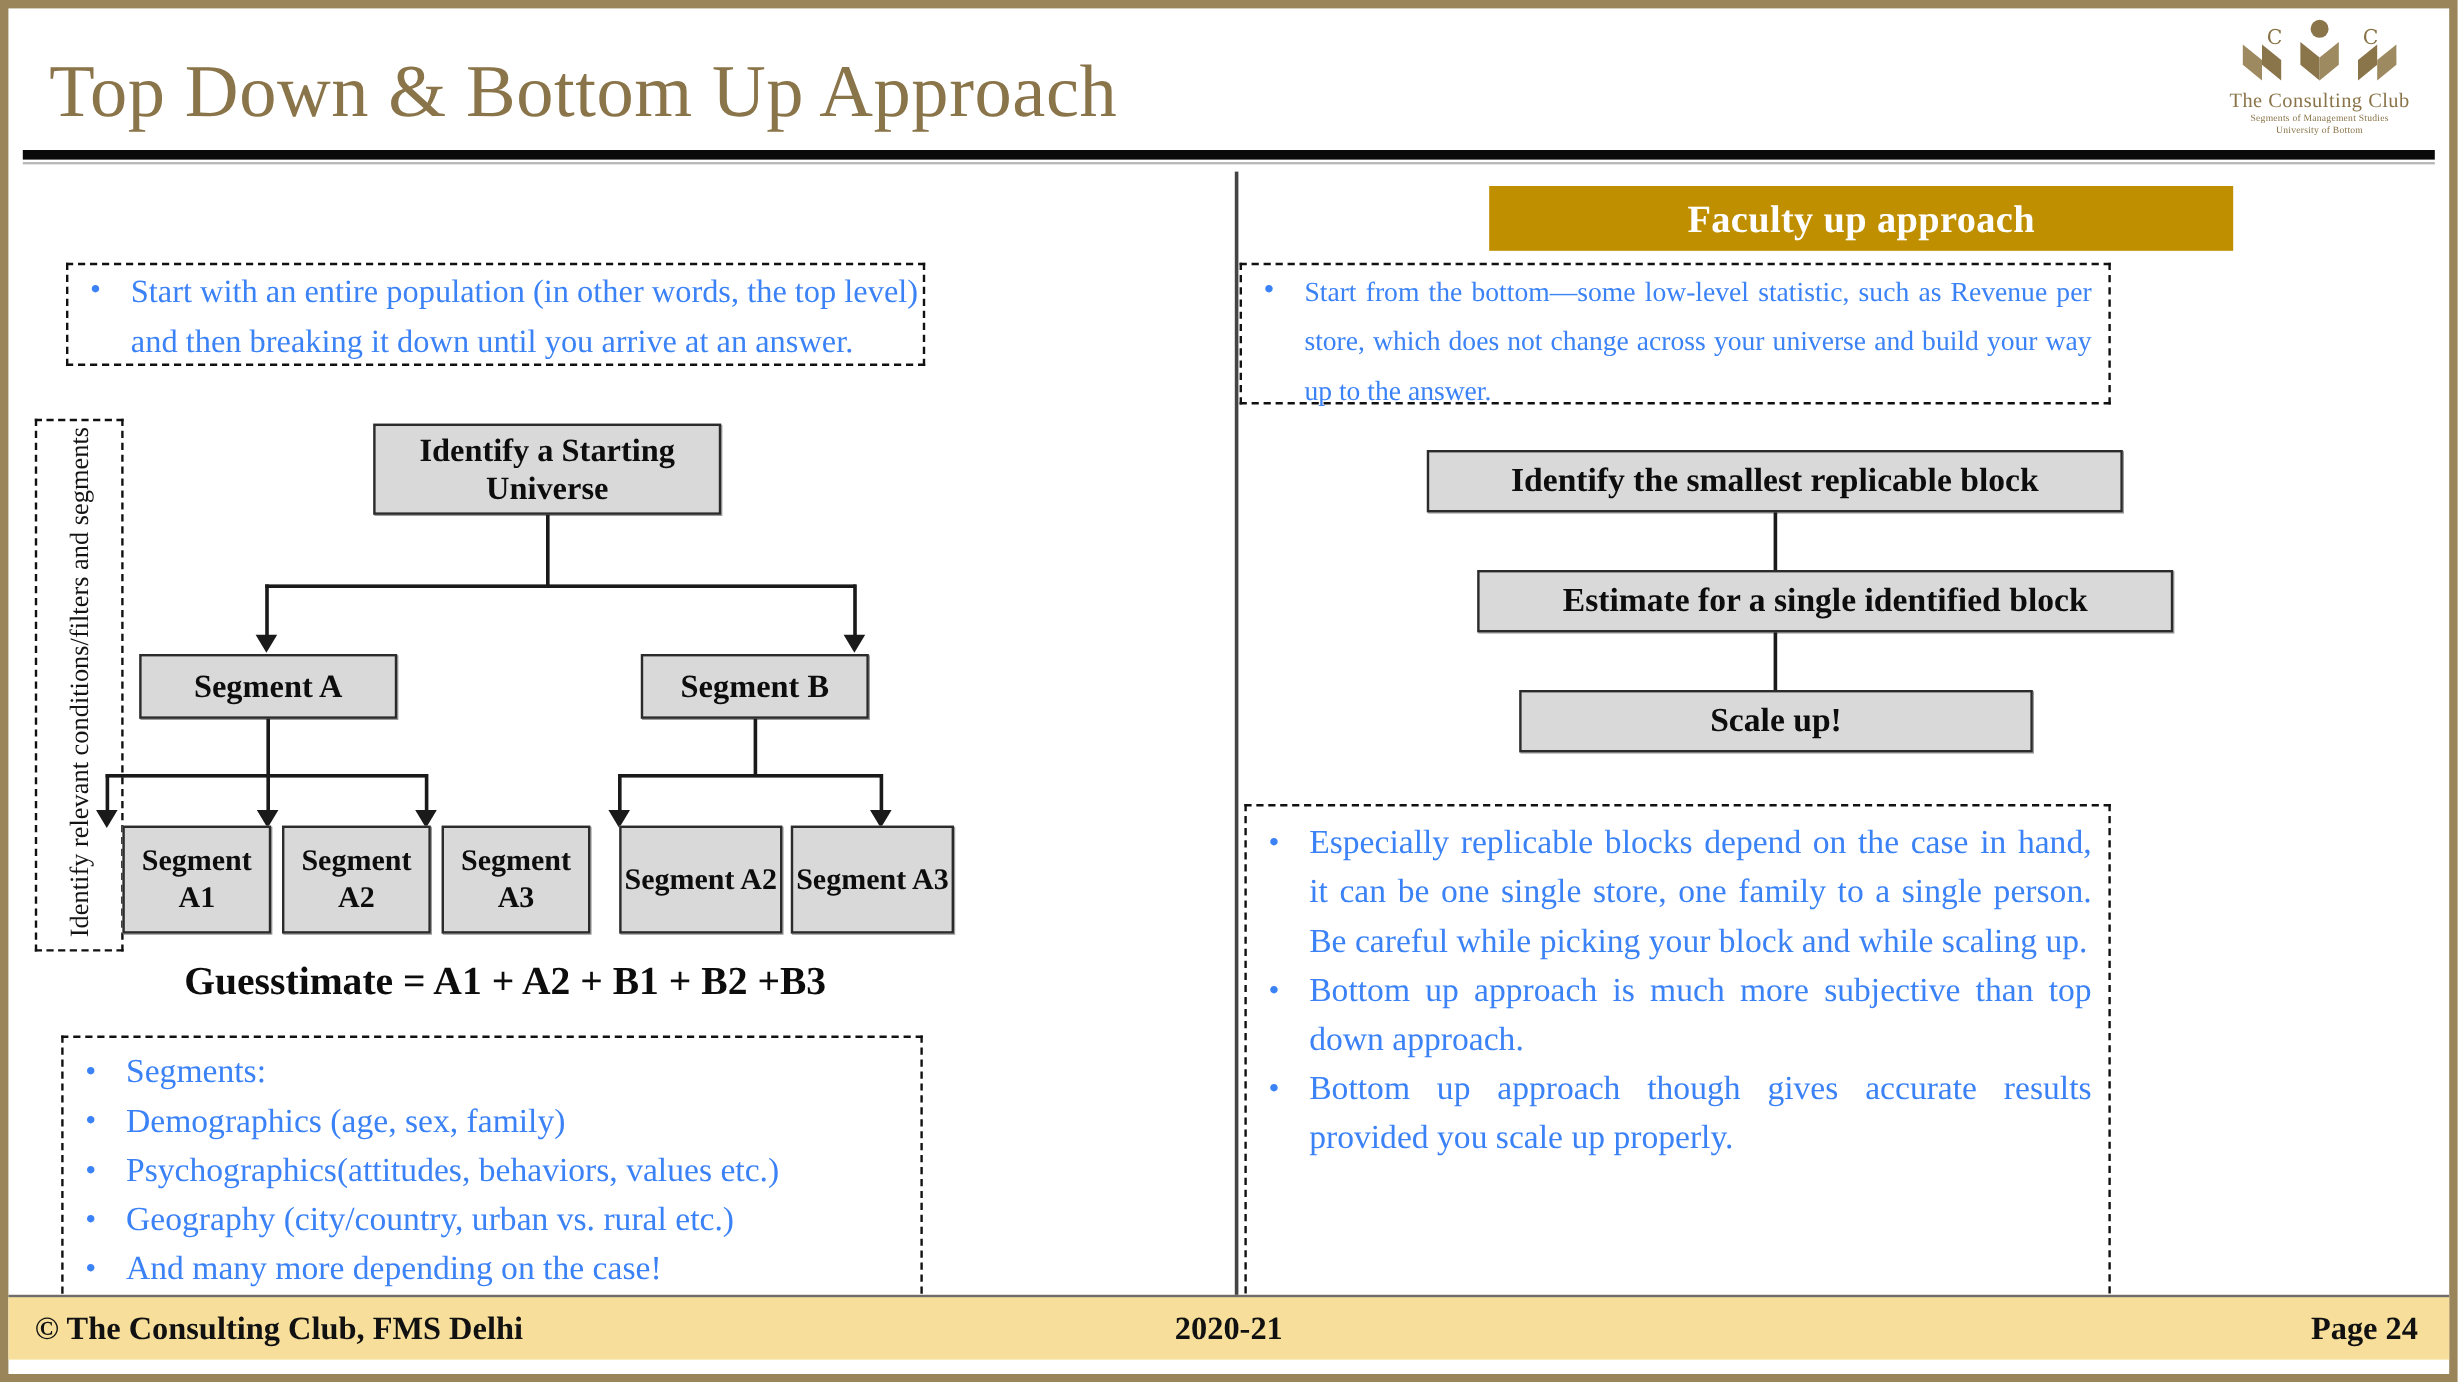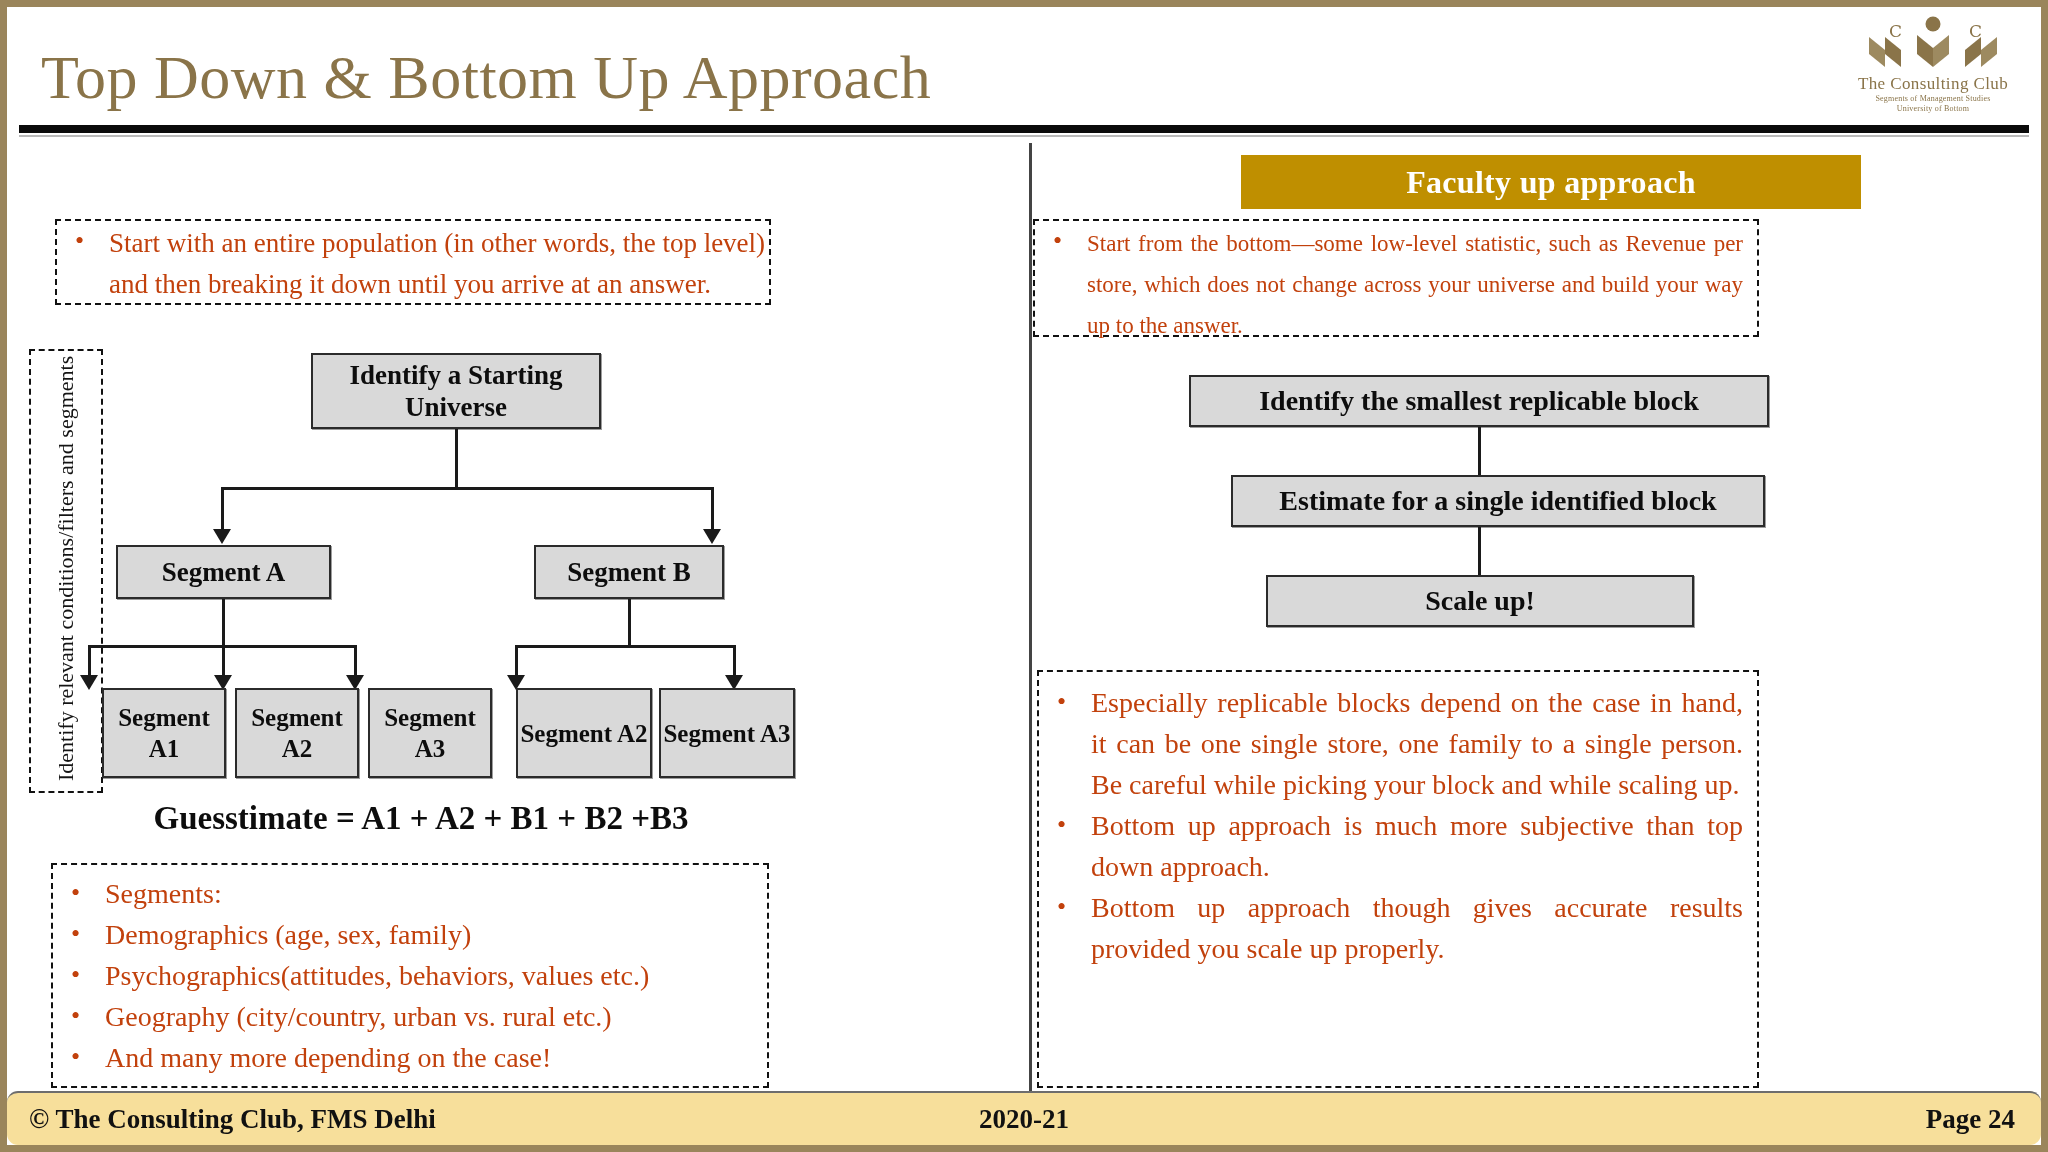--- a/index.html
+++ b/index.html
@@ -34,21 +34,21 @@
   .bar{height:54px;line-height:54px;text-align:center;color:#ffffff;
        font-weight:bold;font-size:32px;background:#BF8F00;letter-spacing:.3px;}
   .bar-left{position:absolute;left:150px;top:10px;width:620px;}
   .bar-right{position:absolute;left:200px;top:10px;width:620px;}
 
   .dashbox{position:absolute;border:2px dashed #111;box-sizing:border-box;
            background:#ffffff;}
 
   ul.bl{list-style:none;margin:0;padding:0;}
   ul.bl li{position:relative;padding-left:52px;font-size:28px;line-height:41px;
-           color:#c2410c;margin:0;}
+           color:#3b82f6;margin:0;}
   ul.bl li::before{content:"\2022";position:absolute;left:18px;top:-1px;font-size:26px;}
   ul.bl.just li{text-align:justify;}
 
   
   .gbox{position:absolute;background:#D9D9D9;border:2px solid #2b2b2b;
         box-sizing:border-box;display:flex;align-items:center;justify-content:center;
         text-align:center;font-weight:bold;color:#0d0d0d;
         box-shadow:1px 1px 0 #9d9d9d;}
 
   .vline{position:absolute;background:#1a1a1a;width:3px;}
@@ -59,22 +59,22 @@
   
   .rot-wrap{position:absolute;border:2px dashed #111;box-sizing:border-box;}
   .rot-inner{position:absolute;left:50%;top:50%;transform:translate(-50%,-50%) rotate(-90deg);
              white-space:nowrap;font-size:22px;line-height:26px;color:#141414;
              text-align:center;width:420px;}
 
   .formula{position:absolute;left:14px;top:795px;width:990px;text-align:center;
            font-size:33px;font-weight:bold;color:#0d0d0d;}
 
   
-  .footer{position:absolute;left:0;right:0;bottom:0;height:52px;background:#F7DF9B;
-          border-top:2px solid #6d6d6d;border-radius:11px;}
+  .footer{position:absolute;left:0;right:0;bottom:12px;height:52px;background:#F7DF9B;
+          border-top:2px solid #6d6d6d;}
   .footer .f{position:absolute;top:0;height:52px;line-height:52px;font-weight:bold;
              font-size:27px;color:#111;}
   .f-left{left:22px;}
   .f-mid{left:0;right:0;text-align:center;}
   .f-right{right:26px;}
 </style>
 </head>
 <body>
 
 <div class="slide">
@@ -192,21 +192,21 @@
       <ul class="bl just">
         <li style="font-size:23px;line-height:41px;padding-top:2px;padding-right:14px;">Start from the bottom—some low-level statistic, such as Revenue per store, which does not change across your universe and build your way up to the answer.</li>
       </ul>
     </div>
 
     <div class="gbox" style="left:148px;top:230px;width:580px;height:52px;font-size:28px;">
       <span>Identify the smallest replicable block</span>
     </div>
     <div class="vline" style="left:437px;top:282px;height:50px;"></div>
 
-    <div class="gbox" style="left:190px;top:330px;width:534px;height:52px;font-size:28px;">
+    <div class="gbox" style="left:190px;top:330px;width:580px;height:52px;font-size:28px;">
       <span>Estimate for a single identified block</span>
     </div>
     <div class="vline" style="left:437px;top:382px;height:50px;"></div>
 
     <div class="gbox" style="left:225px;top:430px;width:428px;height:52px;font-size:28px;">
       <span>Scale up!</span>
     </div>
 
     <div class="dashbox" style="left:-4px;top:525px;width:722px;height:418px;">
       <ul class="bl just" style="padding-top:10px;">

